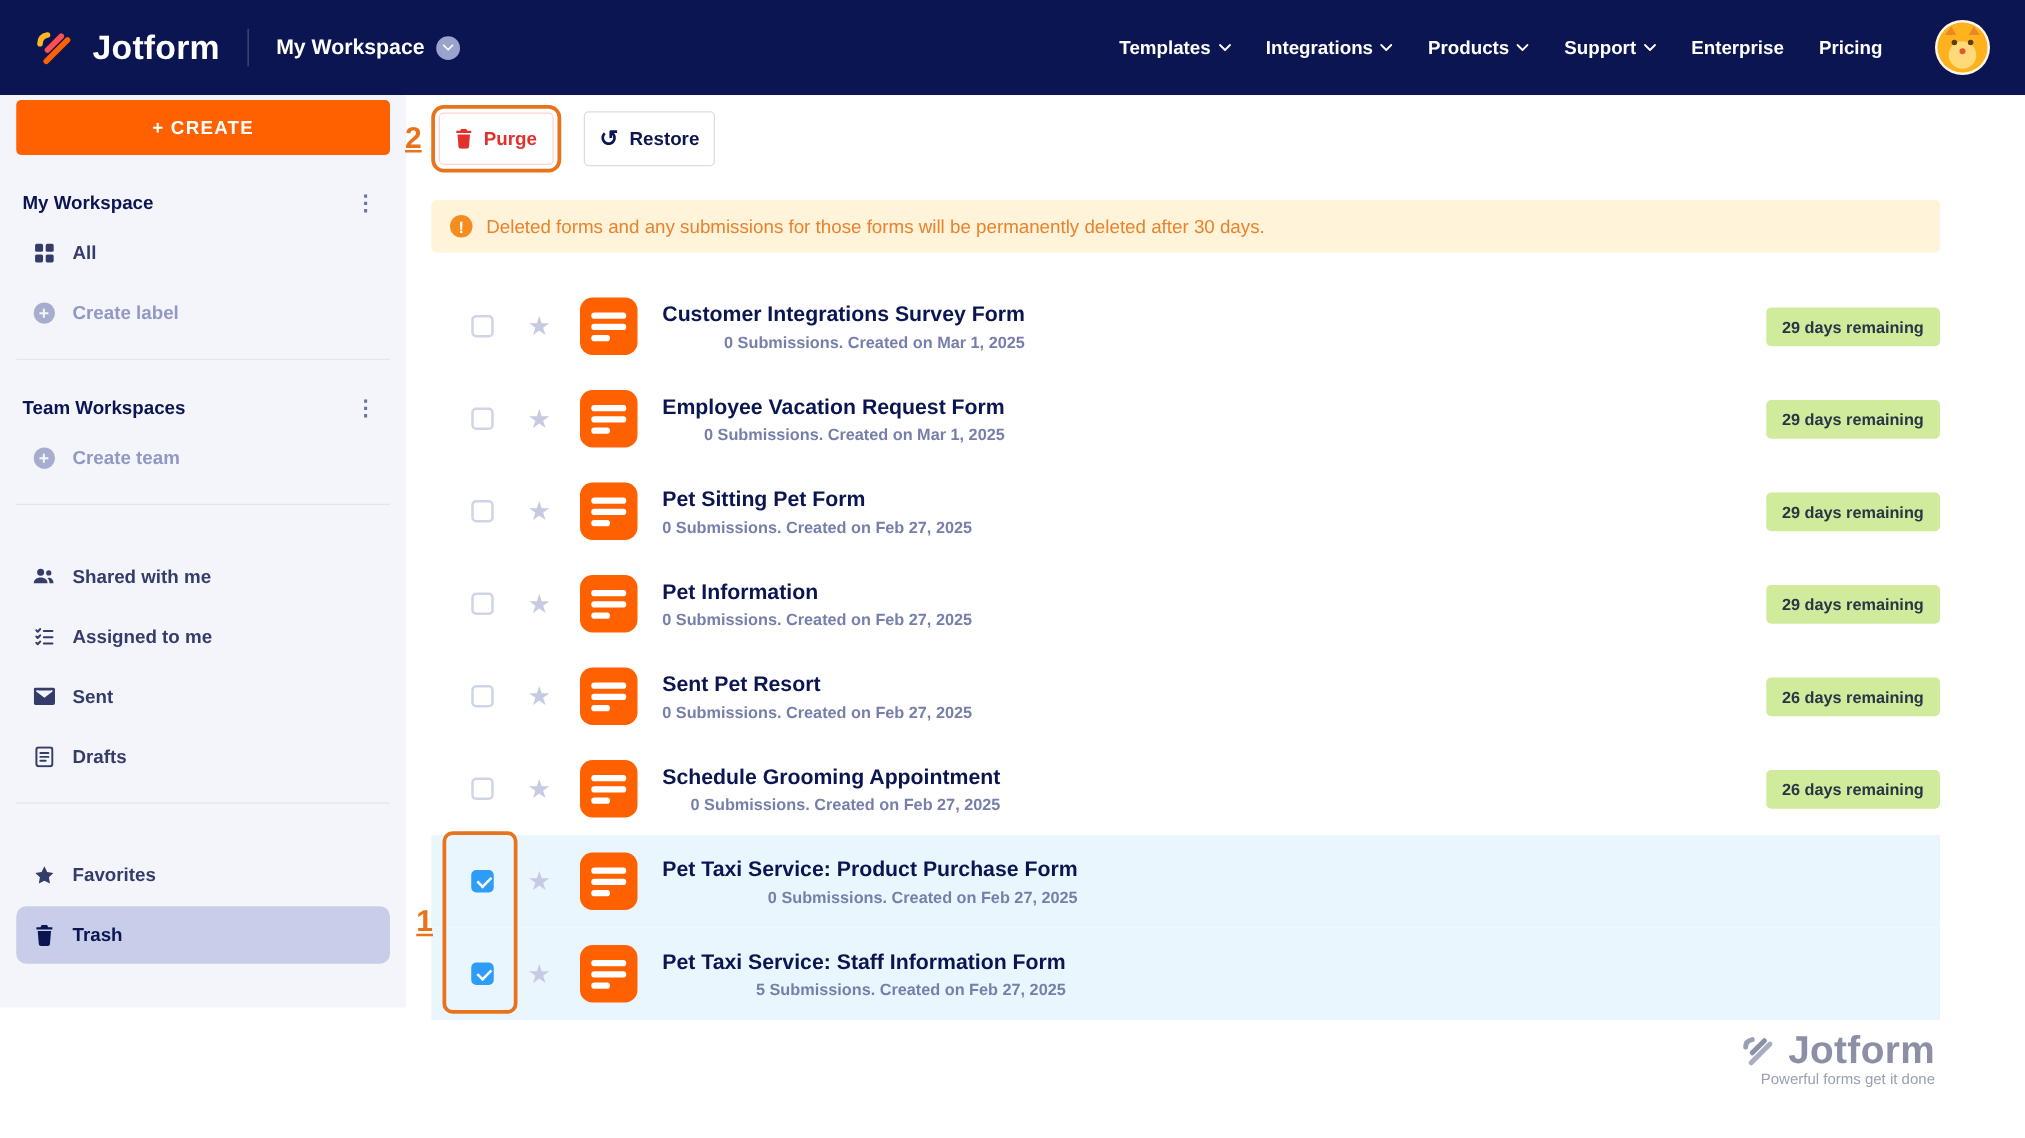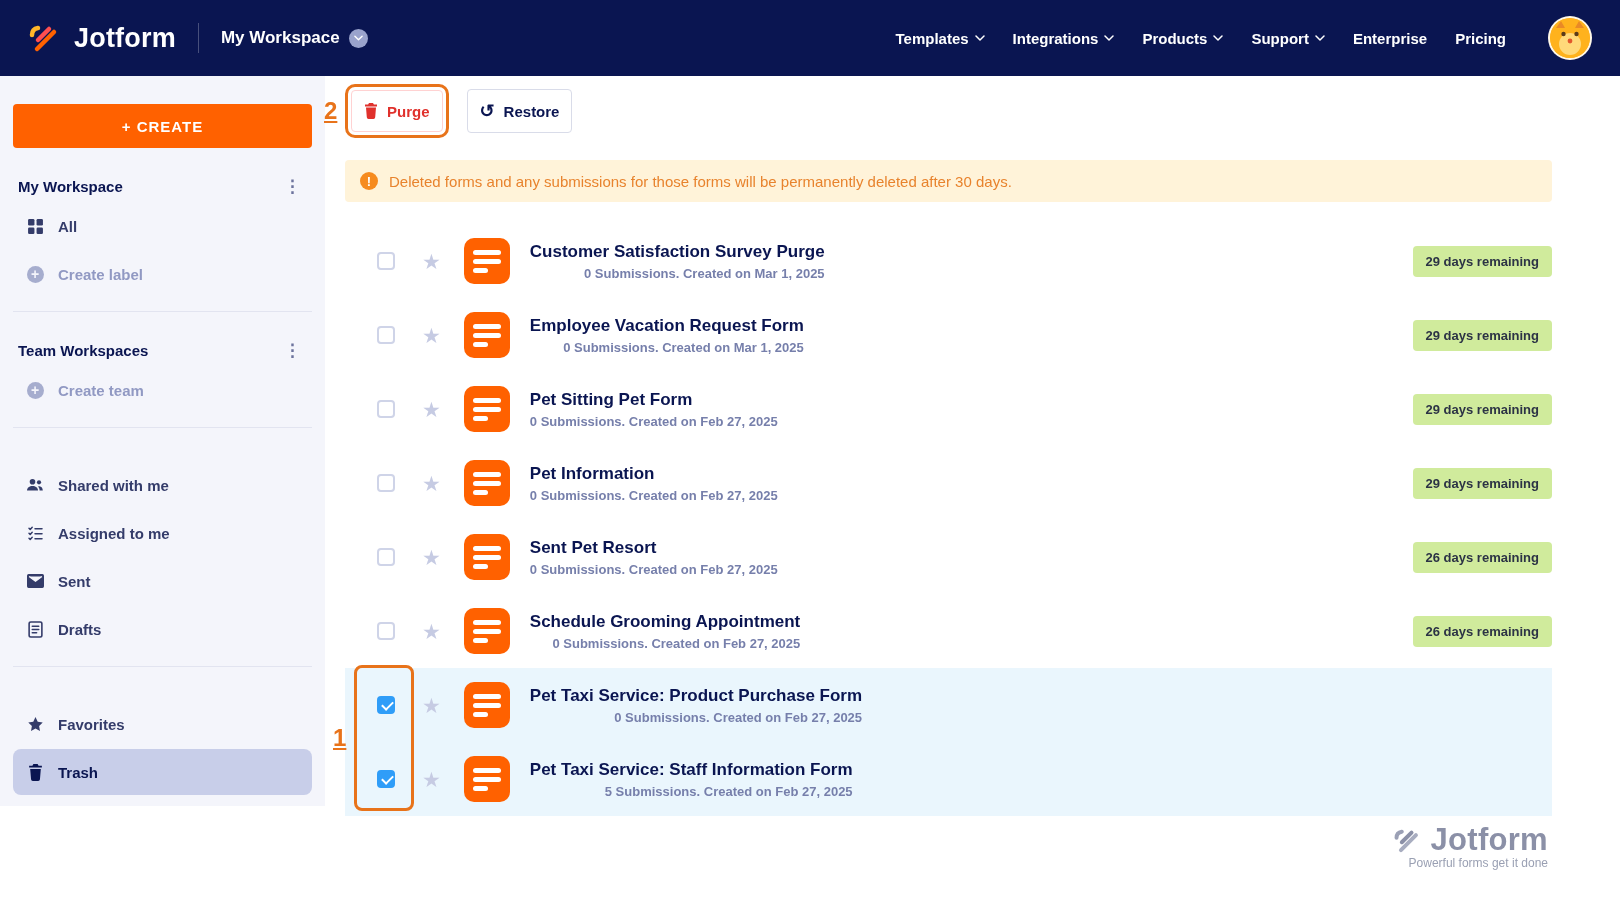--- a/index.html
+++ b/index.html
@@ -18,21 +18,21 @@
   .ws-chev svg { stroke:#0a1551; }
   .nav-right { margin-left:auto; display:flex; align-items:center; gap:28px; }
   .nav-link { display:flex; align-items:center; gap:6px; font-size:15px; font-weight:600;
               color:#fff; cursor:pointer; white-space:nowrap; }
   .nav-link svg { stroke:rgba(255,255,255,.85); }
   .avatar { width:44px; height:44px; border-radius:50%; margin-left:14px; cursor:pointer;
             border:2px solid rgba(255,255,255,.9); background:#ffb21d; overflow:hidden; flex:none; }
 
   
   .sidebar { position:absolute; top:76px; left:0; width:325px; height:730px; background:#f4f5fb;
-             padding:28px 0 0 0; }
+             padding:4px 0 0 0; }
   .create-btn { display:block; width:299px; height:44px; margin:0 13px; background:#ff6100; color:#fff;
                 border:none; border-radius:4px; font-size:15px; font-weight:700; letter-spacing:1px;
                 font-family:inherit; cursor:pointer; }
   .side-header { display:flex; align-items:center; justify-content:space-between;
                  margin:28px 18px 6px 18px; font-size:15px; font-weight:700; color:#0a1551; }
   .kebab { color:#6c739d; font-size:17px; font-weight:700; cursor:pointer; padding:0 6px; }
   .side-item { display:flex; align-items:center; gap:13px; height:46px; margin:2px 13px;
                padding:0 12px; border-radius:8px; font-size:15px; font-weight:600; color:#343c6a;
                cursor:pointer; }
   .side-item.active { background:#c8cee9; color:#0a1551; }
@@ -310,21 +310,21 @@
 
     <div class="row">
       <span class="checkbox"></span>
       <span class="row-star">★</span>
       <span class="form-icon">
           <i></i>
           <i></i>
           <i></i>
         </span>
       <div class="row-text">
-        <div class="row-title">Customer Satisfaction Survey Purge</div>
+        <div class="row-title">Customer Integrations Survey Form</div>
         <div class="row-meta">0 Submissions. Created on Mar 1, 2025</div>
       </div>
       <span class="badge">29 days remaining</span>
     </div>
 
     <div class="row">
       <span class="checkbox"></span>
       <span class="row-star">★</span>
       <span class="form-icon">
           <i></i>

